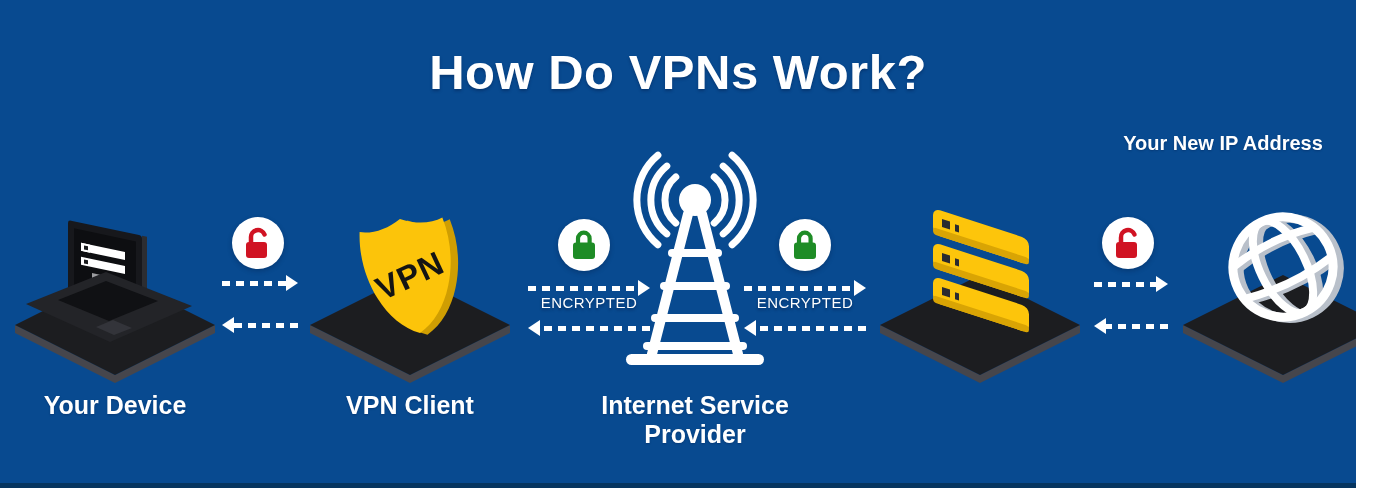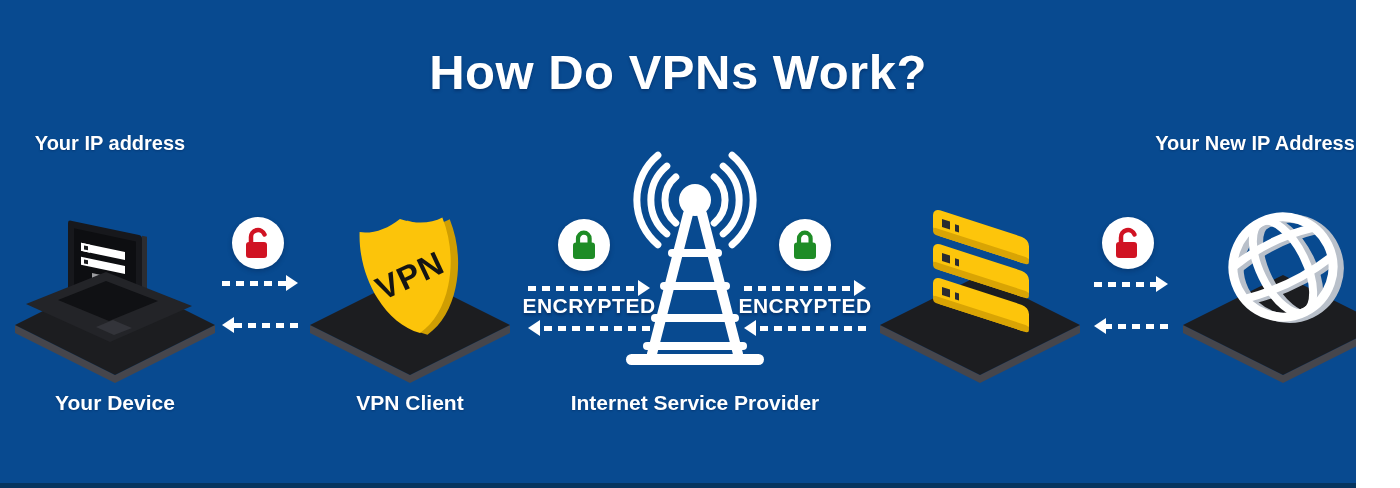--- a/index.html
+++ b/index.html
@@ -14,25 +14,25 @@
     text-align:center; font-size:49px; font-weight:800;
     color:#ffffff; letter-spacing:.5px;
     text-shadow:0 2px 3px rgba(0,20,60,.35);
   }
   .caption {
     position:absolute; text-align:center; color:#ffffff;
     font-size:20px; font-weight:700; line-height:30px;
     text-shadow:0 1px 2px rgba(0,20,60,.3);
   }
   .caption.left  { left:0px;    top:128px; width:220px; }
-  .caption.right { left:1140px; top:128px; width:230px;text-align:center; }
+  .caption.right { left:1108px; top:128px; width:230px;text-align:center; }
   .node-icon { position:absolute; }
   .node-label {
     position:absolute; top:391px; text-align:center;
-    color:#ffffff; font-size:21px; font-weight:700;
+    color:#ffffff; font-size:25px; font-weight:700;
     text-shadow:0 1px 2px rgba(0,20,60,.3);
   }
   .lbl-device   { left:10px;   width:210px; }
   .lbl-client   { left:305px;  width:210px; }
   .lbl-isp      { left:560px;  width:270px; }
   .lbl-server   { left:875px;  width:210px; }
   .lbl-internet { left:1178px; width:210px; }
   .lock-badge {
     position:absolute; width:52px; height:52px; border-radius:50%;
     background:#ffffff; display:flex; align-items:center; justify-content:center;
@@ -52,39 +52,38 @@
   .a1r { left:222px;  top:276px; width:76px; }
   .a1l { left:222px;  top:318px; width:76px; }
   .a2r { left:528px;  top:281px; width:122px; }
   .a2l { left:528px;  top:321px; width:122px; }
   .a3r { left:744px;  top:281px; width:122px; }
   .a3l { left:744px;  top:321px; width:122px; }
   .a4r { left:1094px; top:277px; width:74px; }
   .a4l { left:1094px; top:319px; width:74px; }
   .encrypted {
     position:absolute; top:294px; width:140px; text-align:center;
-    color:#ffffff; font-size:21px; font-weight:700; letter-spacing:.5px;
+    color:#ffffff; font-size:15px; font-weight:400; letter-spacing:.5px;
     text-shadow:0 2px 3px rgba(0,10,40,.4);
   }
   .enc-1 { left:519px; }
   .enc-2 { left:735px; }
   .bottom-edge {
     position:absolute; left:0; bottom:0; width:100%; height:5px;
     background:#06355f;
   }
 </style>
 </head>
 <body>
 
 <div id="canvas">
 
   <div class="title">How Do VPNs Work?</div>
 
   <div class="caption left">
-    <div>Your IP address</div>
   </div>
   <div class="caption right">
     <div>Your New IP Address</div>
   </div>
 
   <svg class="node-icon" style="left:10px;top:192px" width="210" height="195" viewBox="0 0 210 195">
     <polygon points="5,133 105,183 205,133 205,141 105,191 5,141" fill="#46464c"></polygon>
     <polygon points="105,83 205,133 105,183 5,133" fill="#1c1d20"></polygon>
     <g transform="translate(58,28) skewY(12)">
       <rect x="0" y="0" width="74" height="82" rx="3" fill="#17181c"></rect>

